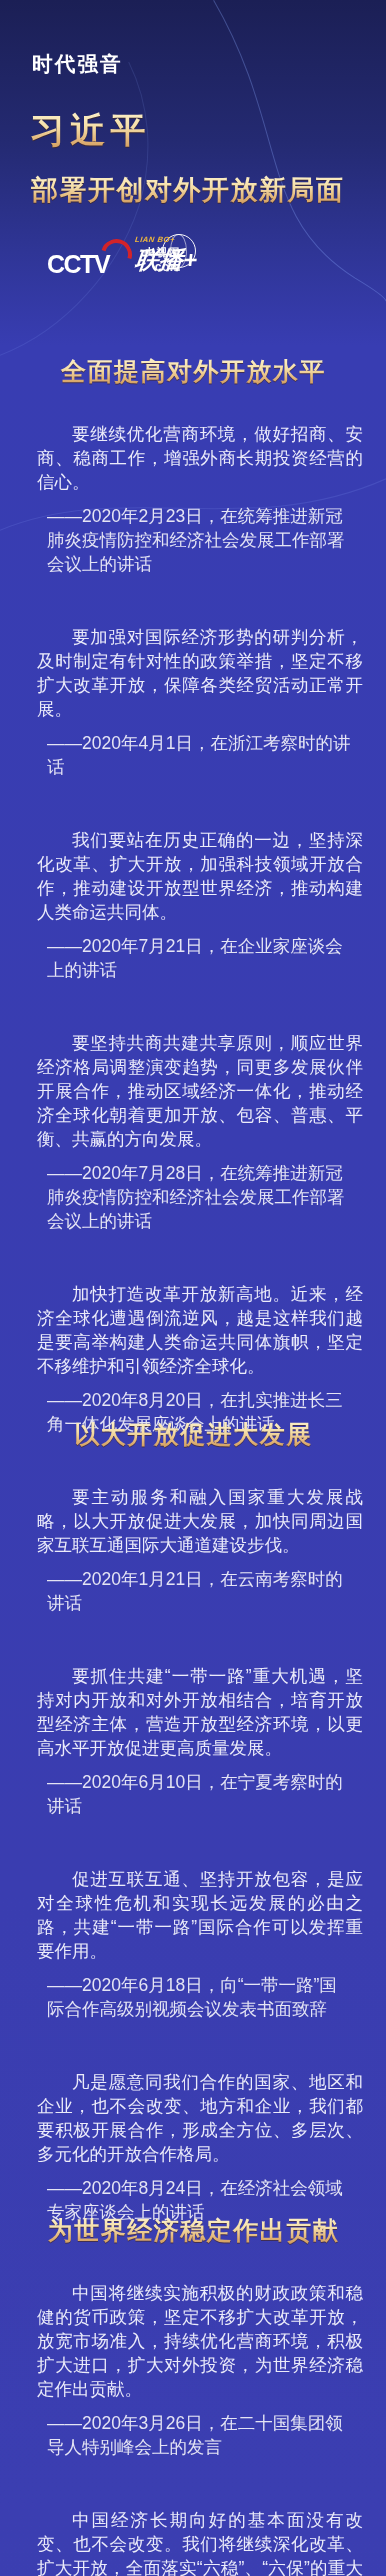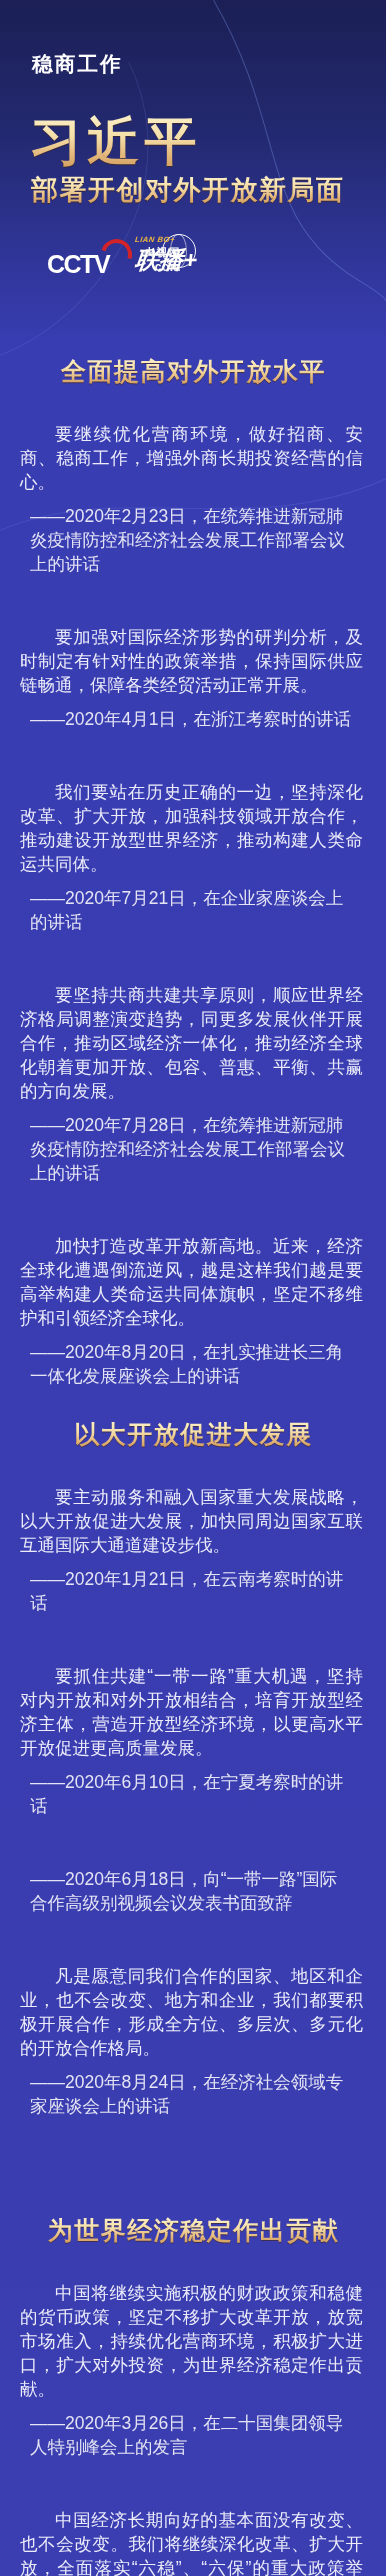--- a/index.html
+++ b/index.html
@@ -15,21 +15,21 @@
     position:absolute;left:32px;top:50px;
     font-size:20.6px;font-weight:700;color:#ffffff;letter-spacing:2.1px;
   }
   .gold{
     background:linear-gradient(180deg,#fdf4d2 0%,#f5dfa8 42%,#e0b276 72%,#c68f4e 100%);
     -webkit-background-clip:text;background-clip:text;color:transparent;
     filter:drop-shadow(0 1.5px 0.5px rgba(70,34,8,0.55));
   }
   .main-title{
     position:absolute;left:30px;top:107px;
-    font-size:52px;font-weight:700;letter-spacing:5.2px;
+    font-size:35px;font-weight:700;letter-spacing:5.2px;
   }
   .sub-title{
     position:absolute;left:31px;top:172px;
     font-size:27px;font-weight:700;letter-spacing:1.5px;
   }
   
   .logos{position:absolute;left:47px;top:238px;height:44px;}
   .cctv{position:absolute;left:0;top:8.2px;width:129px;height:33px;text-align:right;}
   .cctv-word{
     position:absolute;left:0;top:4.1px;
@@ -67,21 +67,21 @@
   
   .section{position:absolute;left:0;width:386px;}
   .sec-1{top:355px;}
   .sec-2{top:1418px;}
   .sec-3{top:2214px;}
   .sec-header{
     text-align:center;
     font-size:25px;font-weight:700;letter-spacing:1.5px;
     margin:0 0 34px 1px;
   }
-  .quote{padding:0 23px 0 20px;margin-bottom:49px;}
+  .quote{padding:0 23px 0 37px;margin-bottom:49px;}
   .q{
     margin:0 0 8.2px 0;
     font-size:17.5px;line-height:24px;color:#ebebfa;font-weight:400;
     text-align:justify;text-indent:2em;
   }
   .src{
     margin:10px;
     font-size:17.5px;line-height:24px;color:#e4e4f4;font-weight:400;
     text-align:left;
   }
@@ -90,21 +90,21 @@
 <body>
 
 <div class="page">
 
   <svg class="deco" width="386" height="618" viewBox="0 0 750 1200" fill="none" xmlns="http://www.w3.org/2000/svg">
     <path d="M 415 0 C 560 250, 500 420, 690 540 C 740 570, 750 580, 750 585" stroke="rgba(140,170,255,0.32)" stroke-width="2" fill="none"></path>
     <path d="M 0 690 C 130 640, 230 520, 270 400 C 300 300, 290 200, 250 120" stroke="rgba(140,170,255,0.14)" stroke-width="2" fill="none"></path>
     <path d="M 0 1030 C 240 930, 480 1050, 750 930" stroke="rgba(140,170,255,0.16)" stroke-width="2" fill="none"></path>
   </svg>
 
-  <div class="eyebrow">稳商工作</div>
+  <div class="eyebrow">时代强音</div>
 
   <div class="main-title gold">习近平</div>
 
   <div class="sub-title gold">部署开创对外开放新局面</div>
 
   <div class="logos">
     <div class="cctv">
       <div class="cctv-word">CCTV</div>
       <div class="cctv-swoosh"></div>
       <div class="cctv-right">
@@ -119,21 +119,21 @@
     <div class="lianbo-cn">联播+</div>
   </div>
 
   <div class="section sec-1">
     <h2 class="sec-header gold">全面提高对外开放水平</h2>
     <div class="quote">
       <p class="q">要继续优化营商环境，做好招商、安商、稳商工作，增强外商长期投资经营的信心。</p>
       <p class="src">——2020年2月23日，在统筹推进新冠肺炎疫情防控和经济社会发展工作部署会议上的讲话</p>
     </div>
     <div class="quote">
-      <p class="q">要加强对国际经济形势的研判分析，及时制定有针对性的政策举措，保持国际供应链畅通，保障各类经贸活动正常开展。</p>
+      <p class="q">要加强对国际经济形势的研判分析，及时制定有针对性的政策举措，坚定不移扩大改革开放，保障各类经贸活动正常开展。</p>
       <p class="src">——2020年4月1日，在浙江考察时的讲话</p>
     </div>
     <div class="quote">
       <p class="q">我们要站在历史正确的一边，坚持深化改革、扩大开放，加强科技领域开放合作，推动建设开放型世界经济，推动构建人类命运共同体。</p>
       <p class="src">——2020年7月21日，在企业家座谈会上的讲话</p>
     </div>
     <div class="quote">
       <p class="q">要坚持共商共建共享原则，顺应世界经济格局调整演变趋势，同更多发展伙伴开展合作，推动区域经济一体化，推动经济全球化朝着更加开放、包容、普惠、平衡、共赢的方向发展。</p>
       <p class="src">——2020年7月28日，在统筹推进新冠肺炎疫情防控和经济社会发展工作部署会议上的讲话</p>
     </div>
@@ -147,20 +147,21 @@
     <h2 class="sec-header gold">以大开放促进大发展</h2>
     <div class="quote">
       <p class="q">要主动服务和融入国家重大发展战略，以大开放促进大发展，加快同周边国家互联互通国际大通道建设步伐。</p>
       <p class="src">——2020年1月21日，在云南考察时的讲话</p>
     </div>
     <div class="quote">
       <p class="q">要抓住共建“一带一路”重大机遇，坚持对内开放和对外开放相结合，培育开放型经济主体，营造开放型经济环境，以更高水平开放促进更高质量发展。</p>
       <p class="src">——2020年6月10日，在宁夏考察时的讲话</p>
     </div>
     <div class="quote">
+      <p class="q">促进互联互通、坚持开放包容，是应对全球性危机和实现长远发展的必由之路，共建“一带一路”国际合作可以发挥重要作用。</p>
       <p class="src">——2020年6月18日，向“一带一路”国际合作高级别视频会议发表书面致辞</p>
     </div>
     <div class="quote">
       <p class="q">凡是愿意同我们合作的国家、地区和企业，也不会改变、地方和企业，我们都要积极开展合作，形成全方位、多层次、多元化的开放合作格局。</p>
       <p class="src">——2020年8月24日，在经济社会领域专家座谈会上的讲话</p>
     </div>
   </div>
 
   <div class="section sec-3">
     <h2 class="sec-header gold">为世界经济稳定作出贡献</h2>

